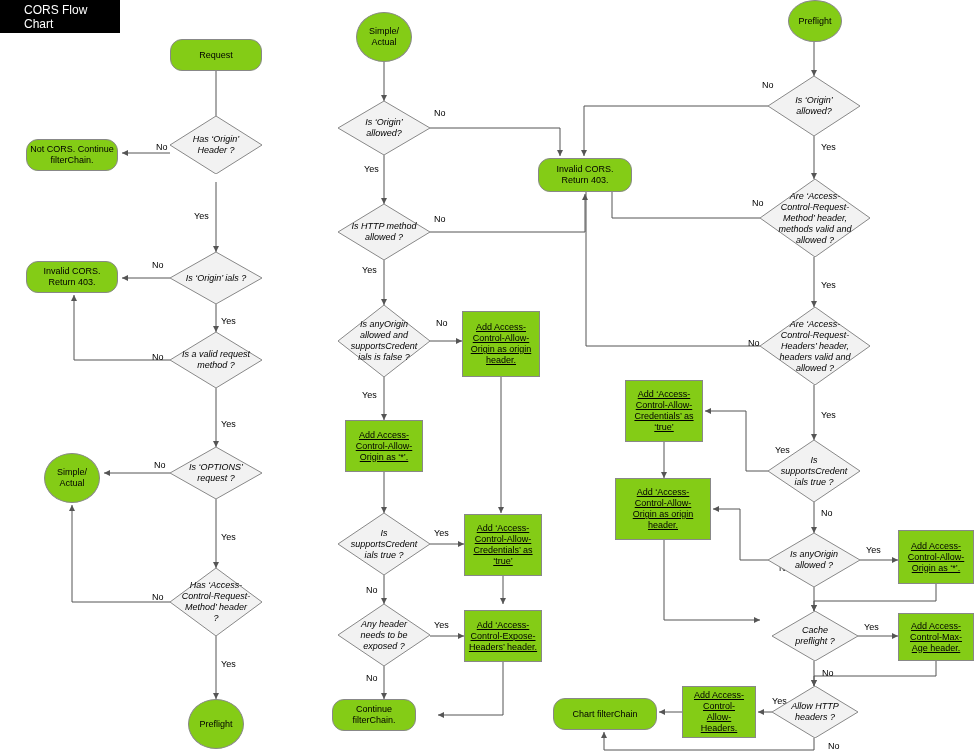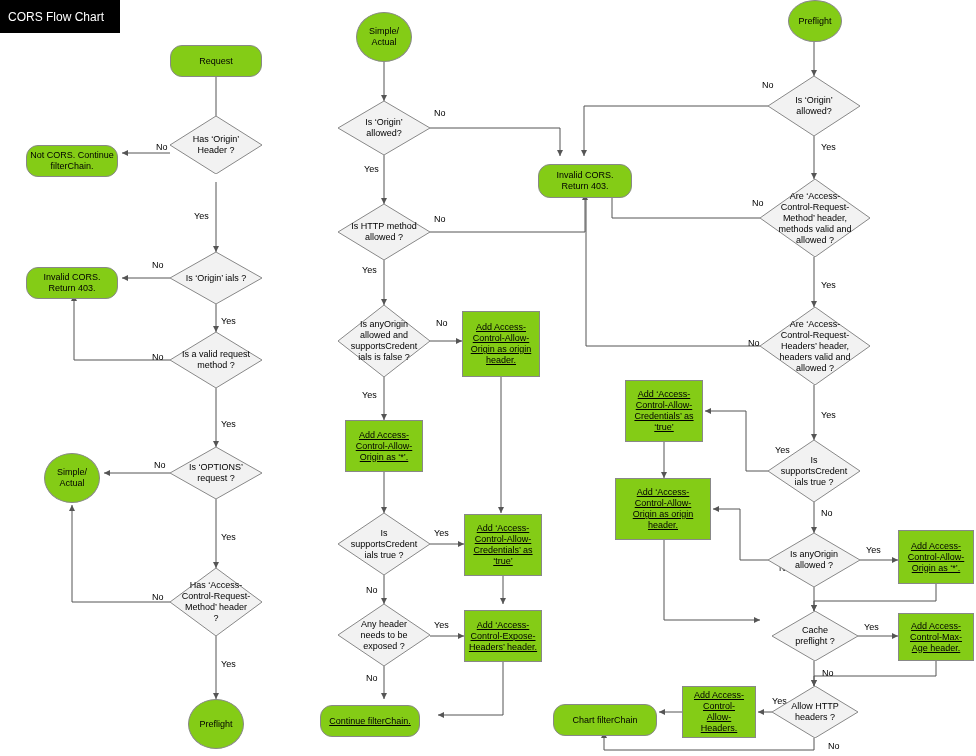--- a/index.html
+++ b/index.html
@@ -22,26 +22,27 @@
     text-align:center;
     font-size:9px;
     line-height:11px;
     color:#000;
     background:#84cc16;
     border:1px solid #888;
     padding:2px;
     white-space:pre-line;
   }
   .rect{border-radius:0;text-decoration:underline;}
-  .round{border-radius:12px;margin-top:6px;}
+  .round{border-radius:12px;}
   .ellipse{border-radius:50%;}
   .diamond{
     background:transparent;
     border:none;
     padding:0;
+    font-style:italic;
   }
   .diamond .dlabel{
     position:relative;
     z-index:2;
     font-size:9px;
     line-height:11px;
     white-space:pre-line;
   }
   .diamond .dshape{
     position:absolute;
@@ -56,21 +57,21 @@
     white-space:nowrap;
   }
   #title-box{
     position:absolute;
     left:0;top:0;
     width:120px;height:33px;
     background:#000;
     color:#fff;
     display:flex;
     align-items:center;
-    padding-left:8px;
+    padding-left:24px;
     box-sizing:border-box;
     font-size:12px;
   }
 </style>
 </head>
 <body>
 
 <div id="canvas">
 
   <svg class="lines" viewBox="0 0 976 756">
@@ -201,21 +202,21 @@
 Credentials’ as
 ‘true’</div>
     <div class="node diamond" style="left: 338px; top: 604px; width: 92px; height: 62px;"><svg class="dshape" viewBox="0 0 100 100" preserveAspectRatio="none">
         <polygon points="50,0 100,50 50,100 0,50" fill="#f2f2f2" stroke="#888" stroke-width="1" vector-effect="non-scaling-stroke"></polygon>
       </svg><div class="dlabel">Any header
 needs to be
 exposed ?</div></div>
     <div class="node rect" style="left: 464px; top: 610px; width: 78px; height: 52px;">Add ‘Access-
 Control-Expose-
 Headers’ header.</div>
-    <div class="node round" style="left: 320px; top: 699px; width: 100px; height: 32px; text-decoration: underline;">Continue filterChain.</div>
+    <div class="node round" style="left: 332px; top: 699px; width: 84px; height: 32px;">Continue filterChain.</div>
     <div class="node ellipse" style="left: 788px; top: 0px; width: 54px; height: 42px;">Preflight</div>
     <div class="node diamond" style="left: 768px; top: 76px; width: 92px; height: 60px;"><svg class="dshape" viewBox="0 0 100 100" preserveAspectRatio="none">
         <polygon points="50,0 100,50 50,100 0,50" fill="#f2f2f2" stroke="#888" stroke-width="1" vector-effect="non-scaling-stroke"></polygon>
       </svg><div class="dlabel">Is ‘Origin’
 allowed?</div></div>
     <div class="node diamond" style="left: 760px; top: 179px; width: 110px; height: 78px;"><svg class="dshape" viewBox="0 0 100 100" preserveAspectRatio="none">
         <polygon points="50,0 100,50 50,100 0,50" fill="#f2f2f2" stroke="#888" stroke-width="1" vector-effect="non-scaling-stroke"></polygon>
       </svg><div class="dlabel">Are ‘Access-
 Control-Request-
 Method’ header,

